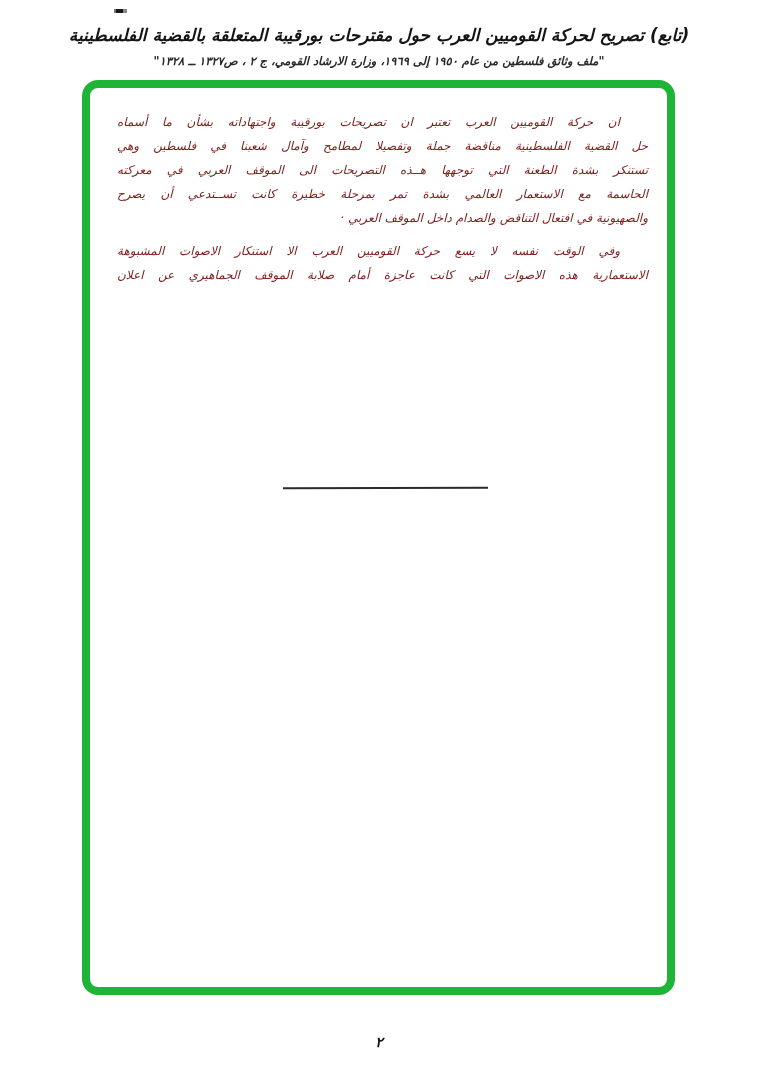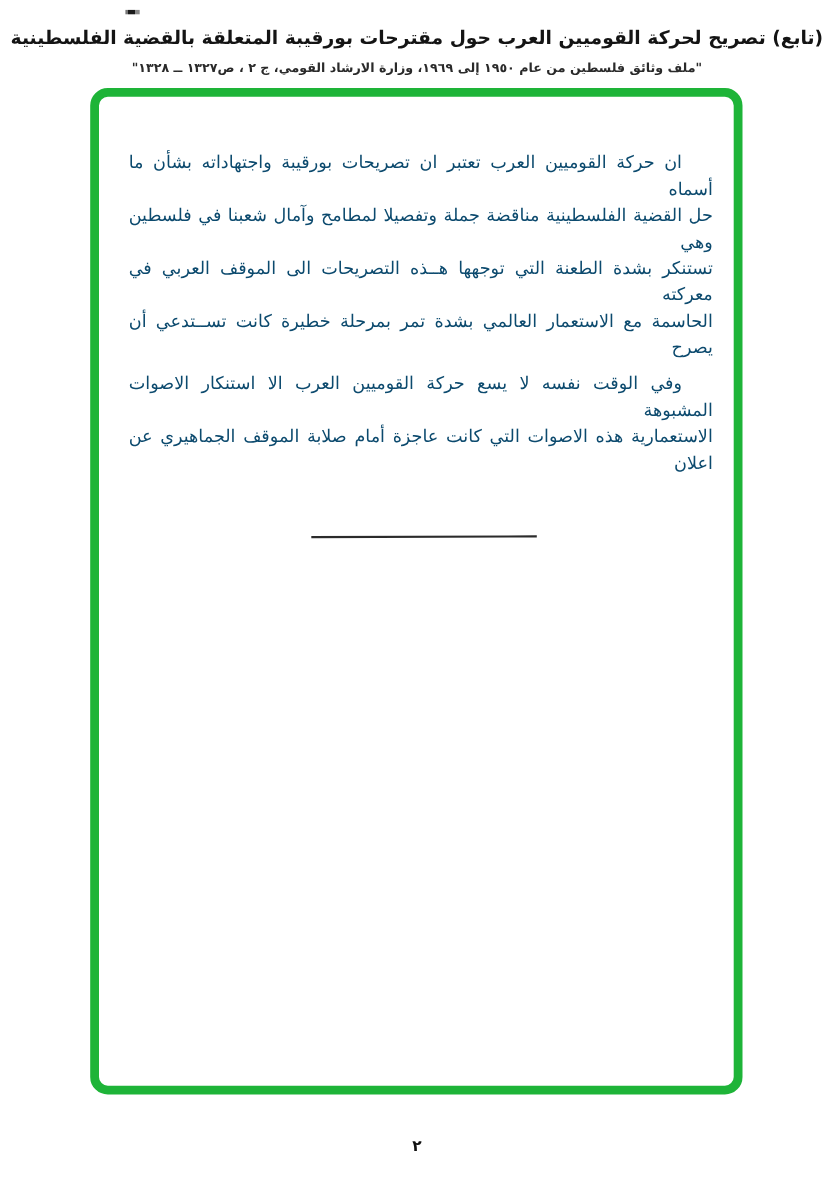--- a/index.html
+++ b/index.html
@@ -1,15 +1,15 @@
 <!DOCTYPE html>
 <html lang="ar"><head>
 <meta charset="utf-8">
 <style>
-  * { margin: 0; padding: 0; box-sizing: border-box; }
+  * { margin: 0; padding: 0; box-sizing: border-box; font-style: italic; }
   html, body { background: #ffffff; }
   body {
     width: 758px; height: 1078px;
     position: relative;
     font-family: "DejaVu Sans", sans-serif;
     color: #1e1e1e;
     overflow: hidden;
   }
   .page { position: absolute; inset: 0; background: #ffffff; }
 
@@ -35,25 +35,25 @@
     position: absolute;
     left: 82px; top: 80px;
     width: 593px; height: 915px;
     border: 8px solid #1eb438;
     border-radius: 16px;
     background: transparent;
   }
 
   .text-block {
     position: absolute;
-    left: 117px; top: 136px;
+    left: 117px; top: 110px;
     width: 531px;
     direction: rtl;
-    font-size: 16px;
-    color: #0c4a6e;
+    font-size: 12px;
+    color: #7f1d1d;
   }
   .para { margin-bottom: 9px; }
   .line {
     display: block;
     line-height: 24px;
     text-align: justify;
     text-align-last: justify;
   }
   .line.first { text-indent: 28px; }
   .line.last  { text-align-last: right; }
@@ -87,20 +87,21 @@
   </header>
 
   <div class="green-frame"></div>
 
   <main class="text-block" id="paragraphs" dir="rtl">
       <p class="para">
         <span class="line first">ان حركة القوميين العرب تعتبر ان تصريحات بورقيبة واجتهاداته بشأن ما أسماه</span>
         <span class="line">حل القضية الفلسطينية مناقضة جملة وتفصيلا لمطامح وآمال شعبنا في فلسطين وهي</span>
         <span class="line">تستنكر بشدة الطعنة التي توجهها هــذه التصريحات الى الموقف العربي في معركته</span>
         <span class="line">الحاسمة مع الاستعمار العالمي بشدة تمر بمرحلة خطيرة كانت تســتدعي أن يصرح</span>
+        <span class="line last">والصهيونية في افتعال التناقض والصدام داخل الموقف العربي ·</span>
       </p>
       <p class="para">
         <span class="line first">وفي الوقت نفسه لا يسع حركة القوميين العرب الا استنكار الاصوات المشبوهة</span>
         <span class="line">الاستعمارية هذه الاصوات التي كانت عاجزة أمام صلابة الموقف الجماهيري عن اعلان</span>
       </p>
     </main>
 
   <div class="divider"></div>
 
   <div class="page-number">٢</div>

